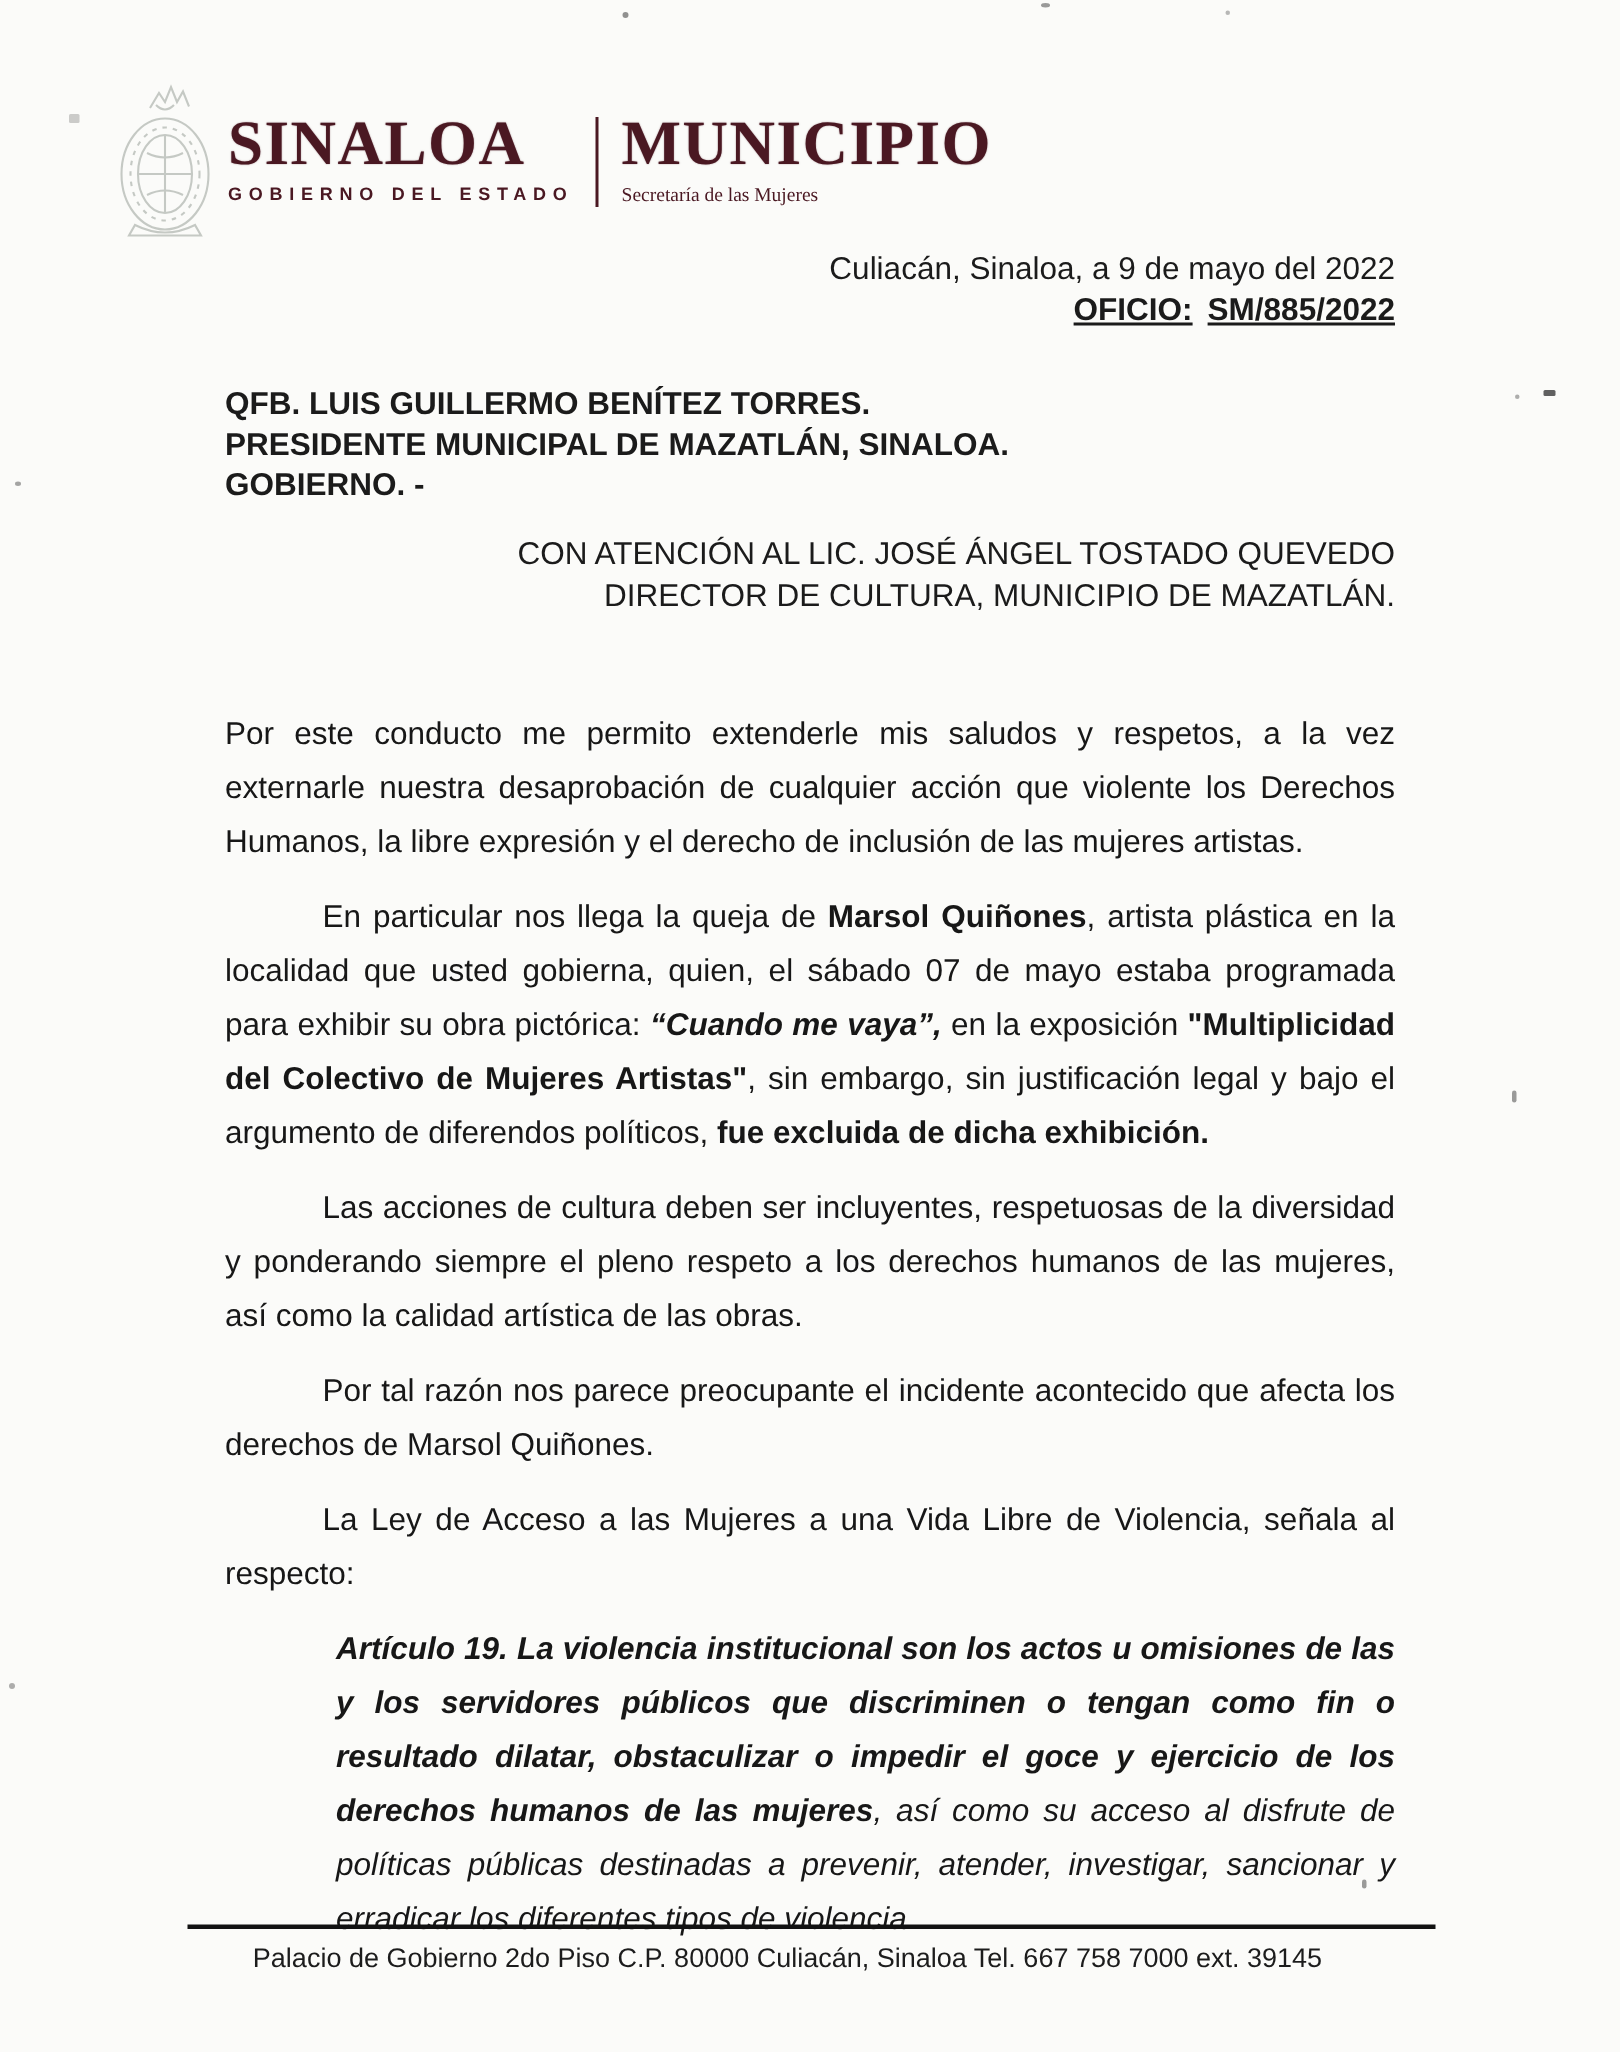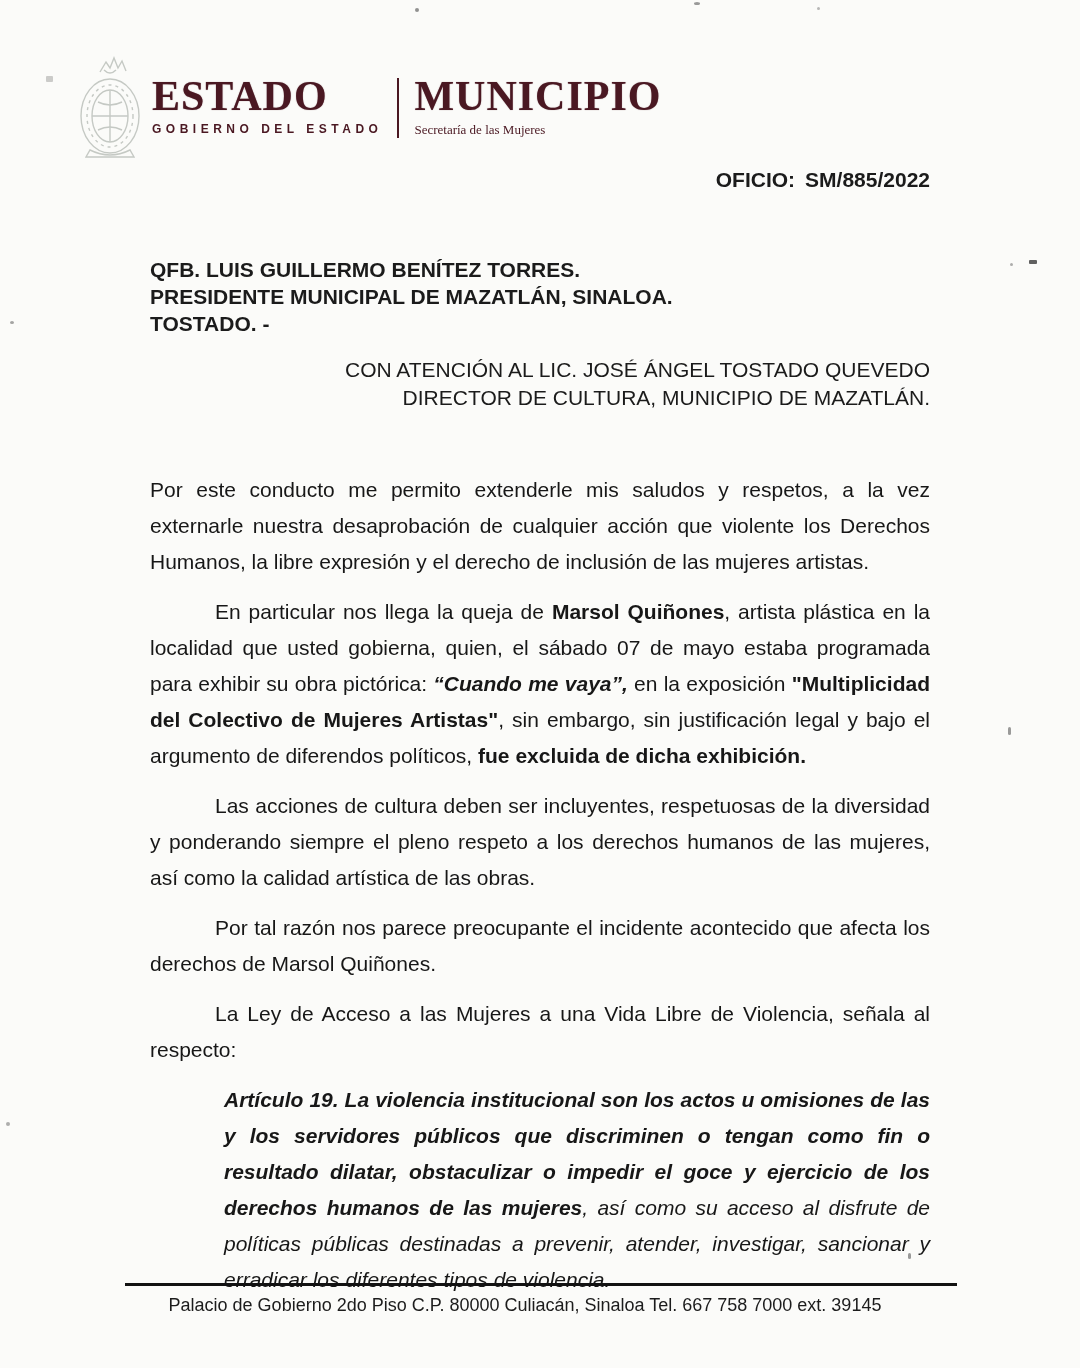--- a/index.html
+++ b/index.html
@@ -50,21 +50,21 @@
     background: #4a1822;
     margin: 4px 15px 0 15px;
   }
 
   
   .meta {
     position: absolute; right: 150px; top: 166px;
     text-align: right;
     font-size: 21px; line-height: 27px;
   }
-  .meta .oficio { font-weight: bold; }
+  .meta .oficio { font-weight: bold; text-decoration: underline; }
   .meta .oficio-label { margin-right: 10px; }
 
   
   .recipient {
     position: absolute; left: 150px; top: 256px;
     font-weight: bold; font-size: 21px; line-height: 27px;
   }
 
   
   .attention {
@@ -119,40 +119,41 @@
     <ellipse cx="36" cy="60" rx="18" ry="26"></ellipse>
     <line x1="36" y1="34" x2="36" y2="86"></line>
     <line x1="18" y1="60" x2="54" y2="60"></line>
     <path d="M24 46 Q36 52 48 46"></path>
     <path d="M24 74 Q36 68 48 74"></path>
     <path d="M16 94 Q36 104 56 94 L60 101 L12 101 Z"></path>
   </svg>
 
   <div class="brand-row">
     <div class="brand-block">
-      <div class="brand-title">ESTADO</div>
+      <div class="brand-title">SINALOA</div>
       <div class="brand-sub-primary">GOBIERNO DEL ESTADO</div>
     </div>
     <div class="brand-divider"></div>
     <div class="brand-block">
       <div class="brand-title">MUNICIPIO</div>
       <div class="brand-sub-secondary">Secretaría de las Mujeres</div>
     </div>
   </div>
 
   <div class="meta">
+    <div>Culiacán, Sinaloa, a 9 de mayo del 2022</div>
     <div class="oficio">
       <span class="oficio-label">OFICIO:</span><span>SM/885/2022</span>
     </div>
   </div>
 
   <div class="recipient">
     <div>QFB. LUIS GUILLERMO BENÍTEZ TORRES.</div>
     <div>PRESIDENTE MUNICIPAL DE MAZATLÁN, SINALOA.</div>
-    <div>TOSTADO. -</div>
+    <div>GOBIERNO. -</div>
   </div>
 
   <div class="attention">
     <div>CON ATENCIÓN AL LIC. JOSÉ ÁNGEL TOSTADO QUEVEDO</div>
     <div>DIRECTOR DE CULTURA, MUNICIPIO DE MAZATLÁN.</div>
   </div>
 
   <div class="body-copy">
     <p class="no-indent">Por este conducto me permito extenderle mis saludos y respetos, a la vez externarle nuestra desaprobación de cualquier acción que violente los Derechos Humanos, la libre expresión y el derecho de inclusión de las mujeres artistas.</p>
 

